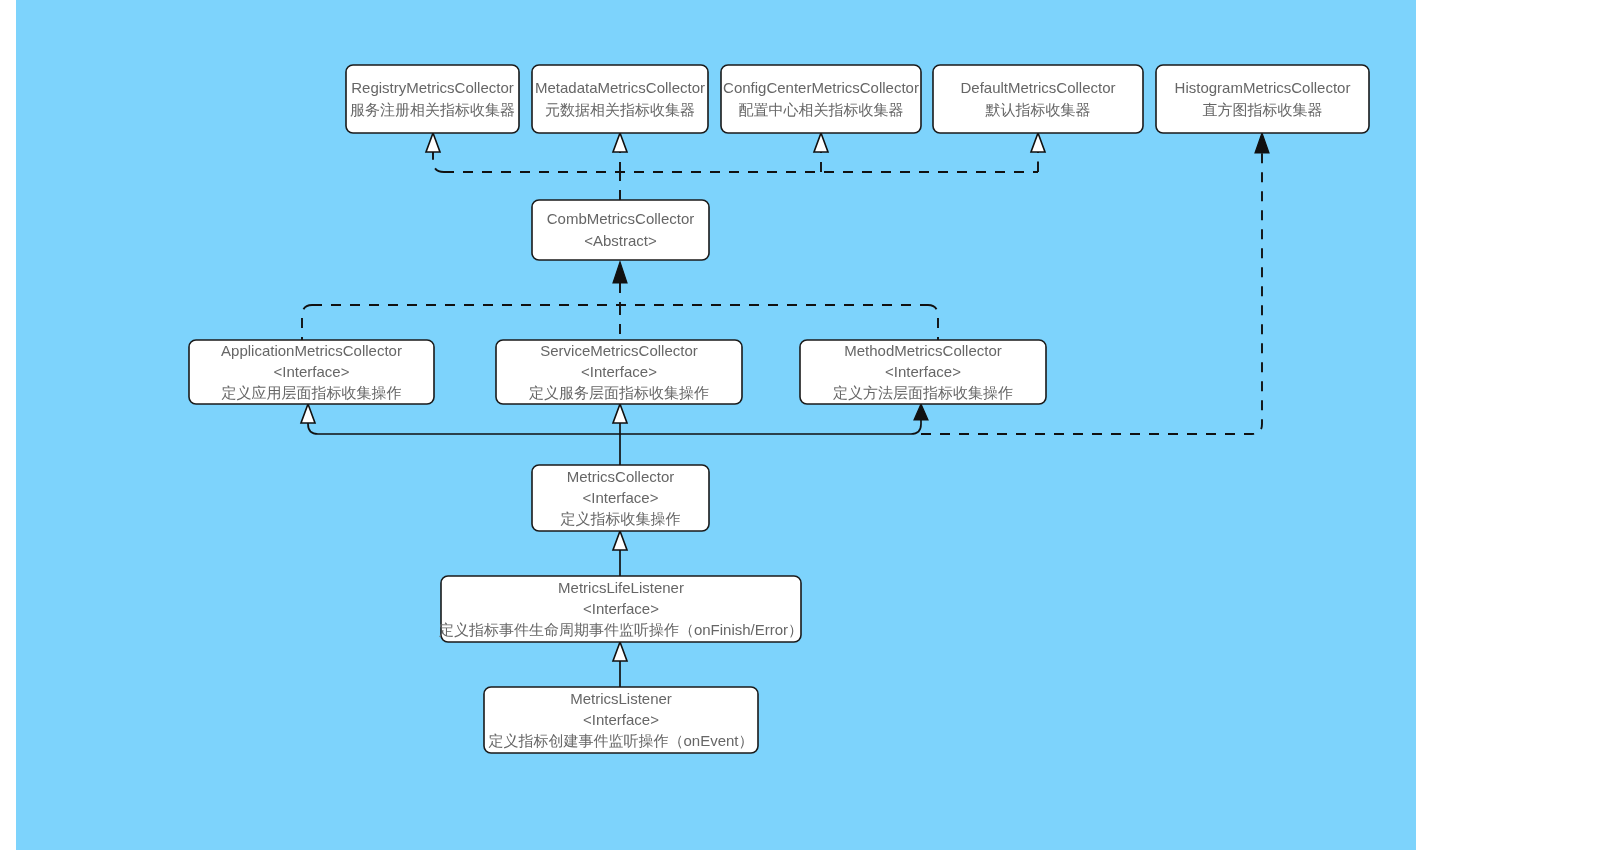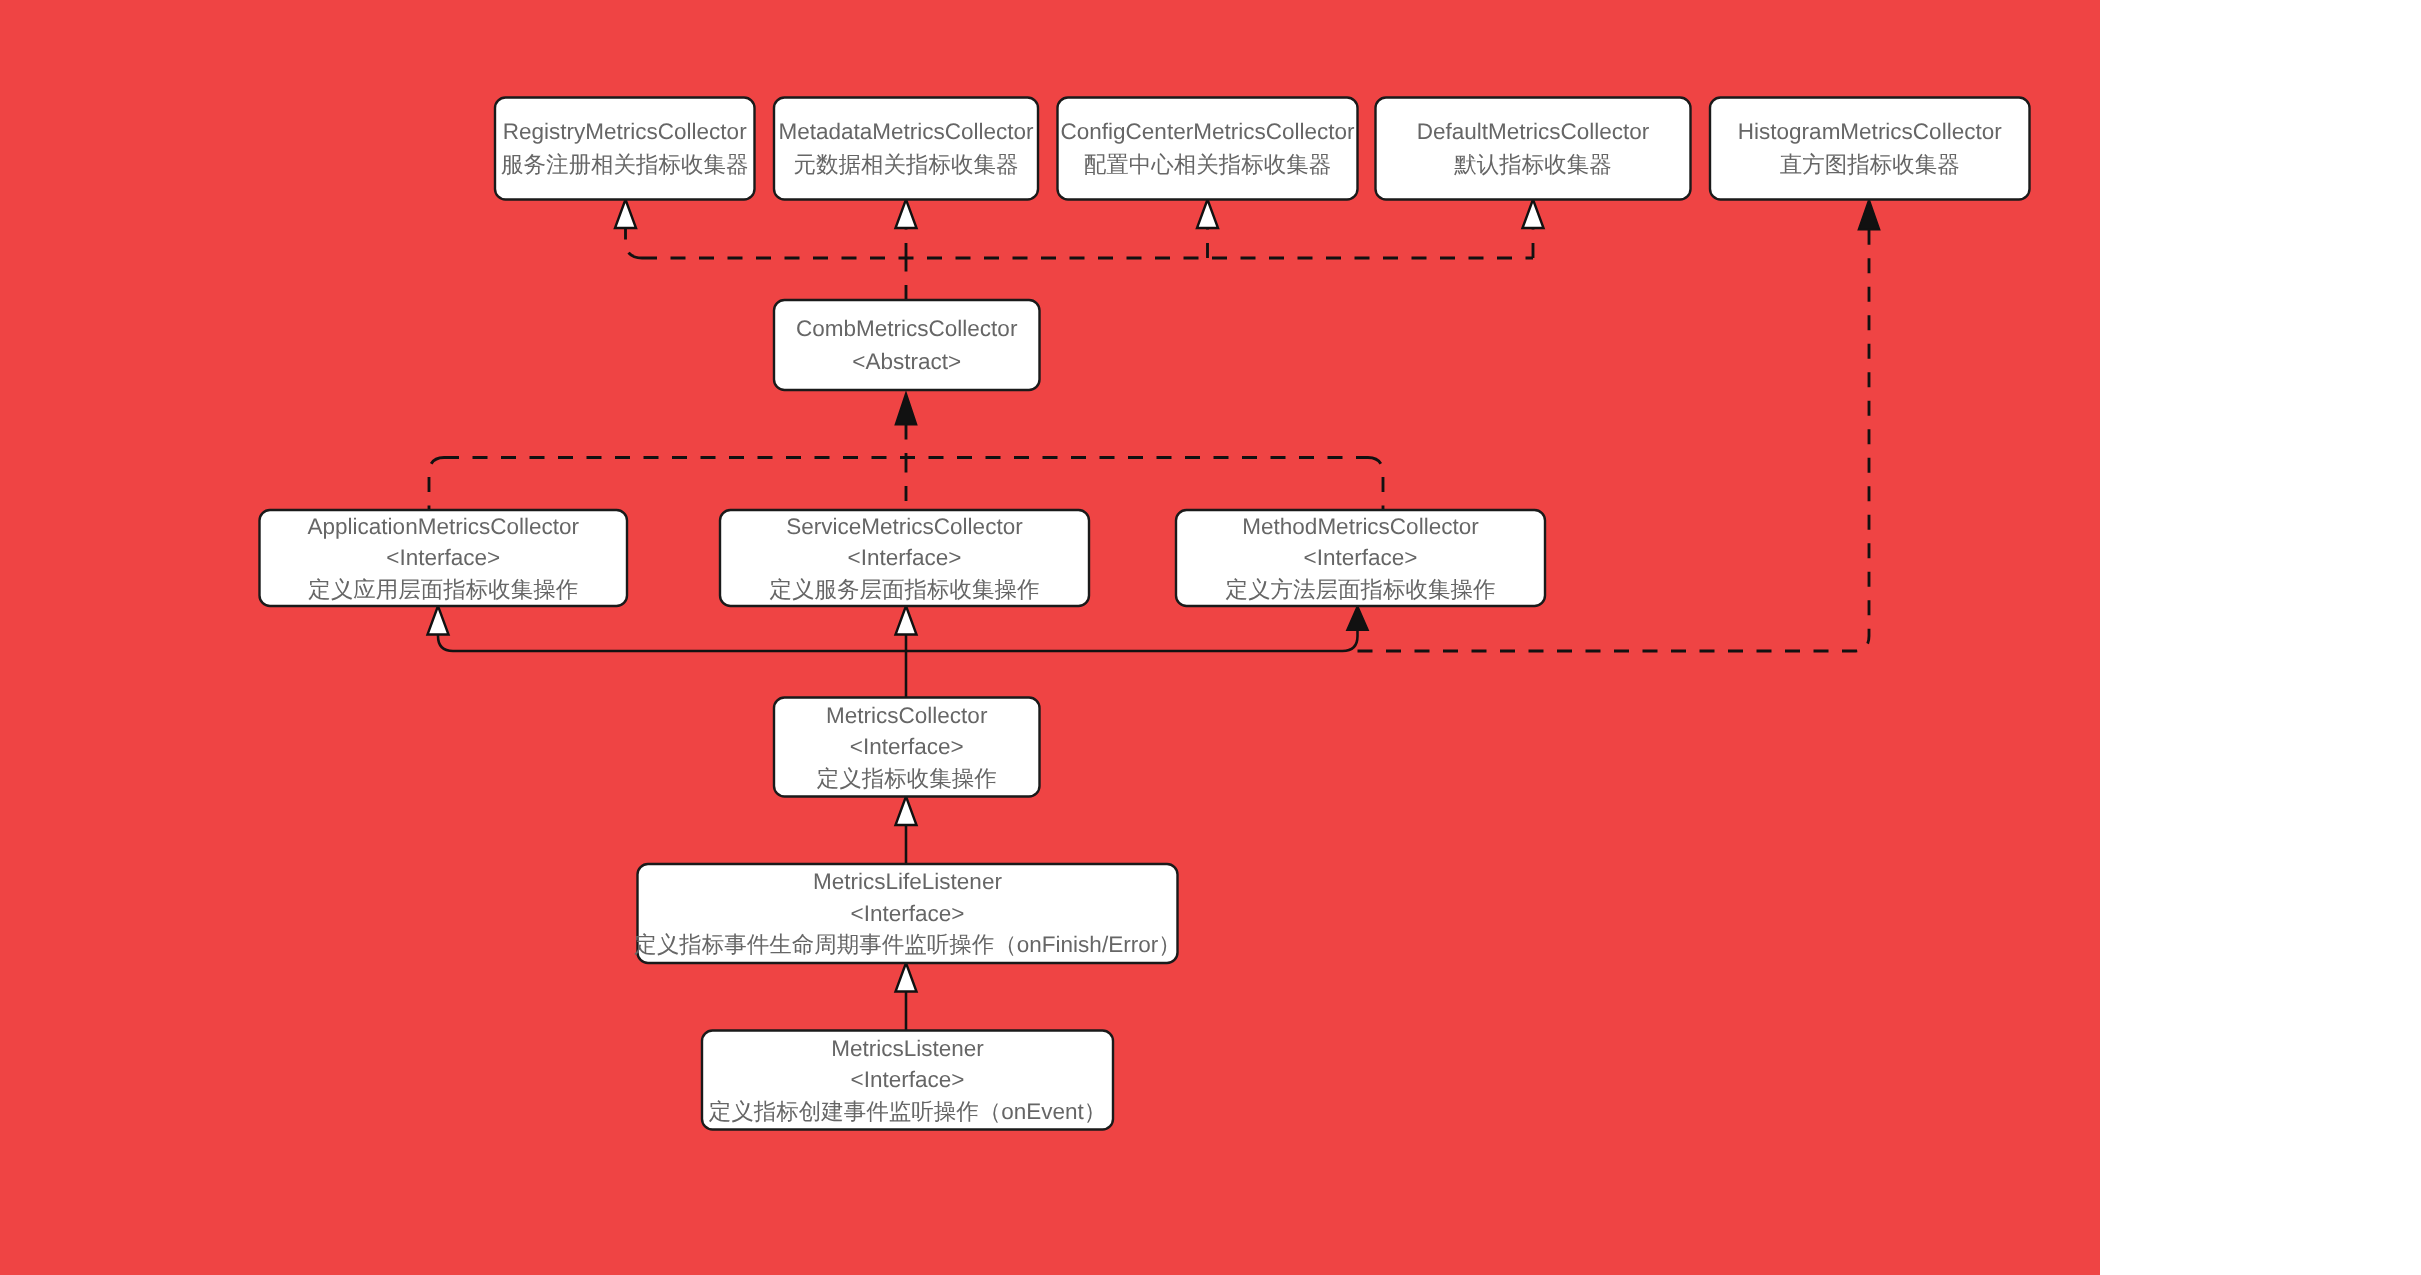--- a/index.html
+++ b/index.html
@@ -4,23 +4,24 @@
 <style>
   html, body {
     margin: 0;
     padding: 0;
     background: #ffffff;
   }
   #canvas-wrap {
     position: relative;
     width: 1400px;
     height: 850px;
-    background: #ef4444;
+    background: #7dd3fc;
     overflow: hidden;
     font-family: "Liberation Sans", sans-serif;
+    margin-left: 16px;
   }
   svg.diagram {
     position: absolute;
     left: 0;
     top: 0;
     width: 1614px;
     height: 850px;
     display: block;
   }
   .node-box {

